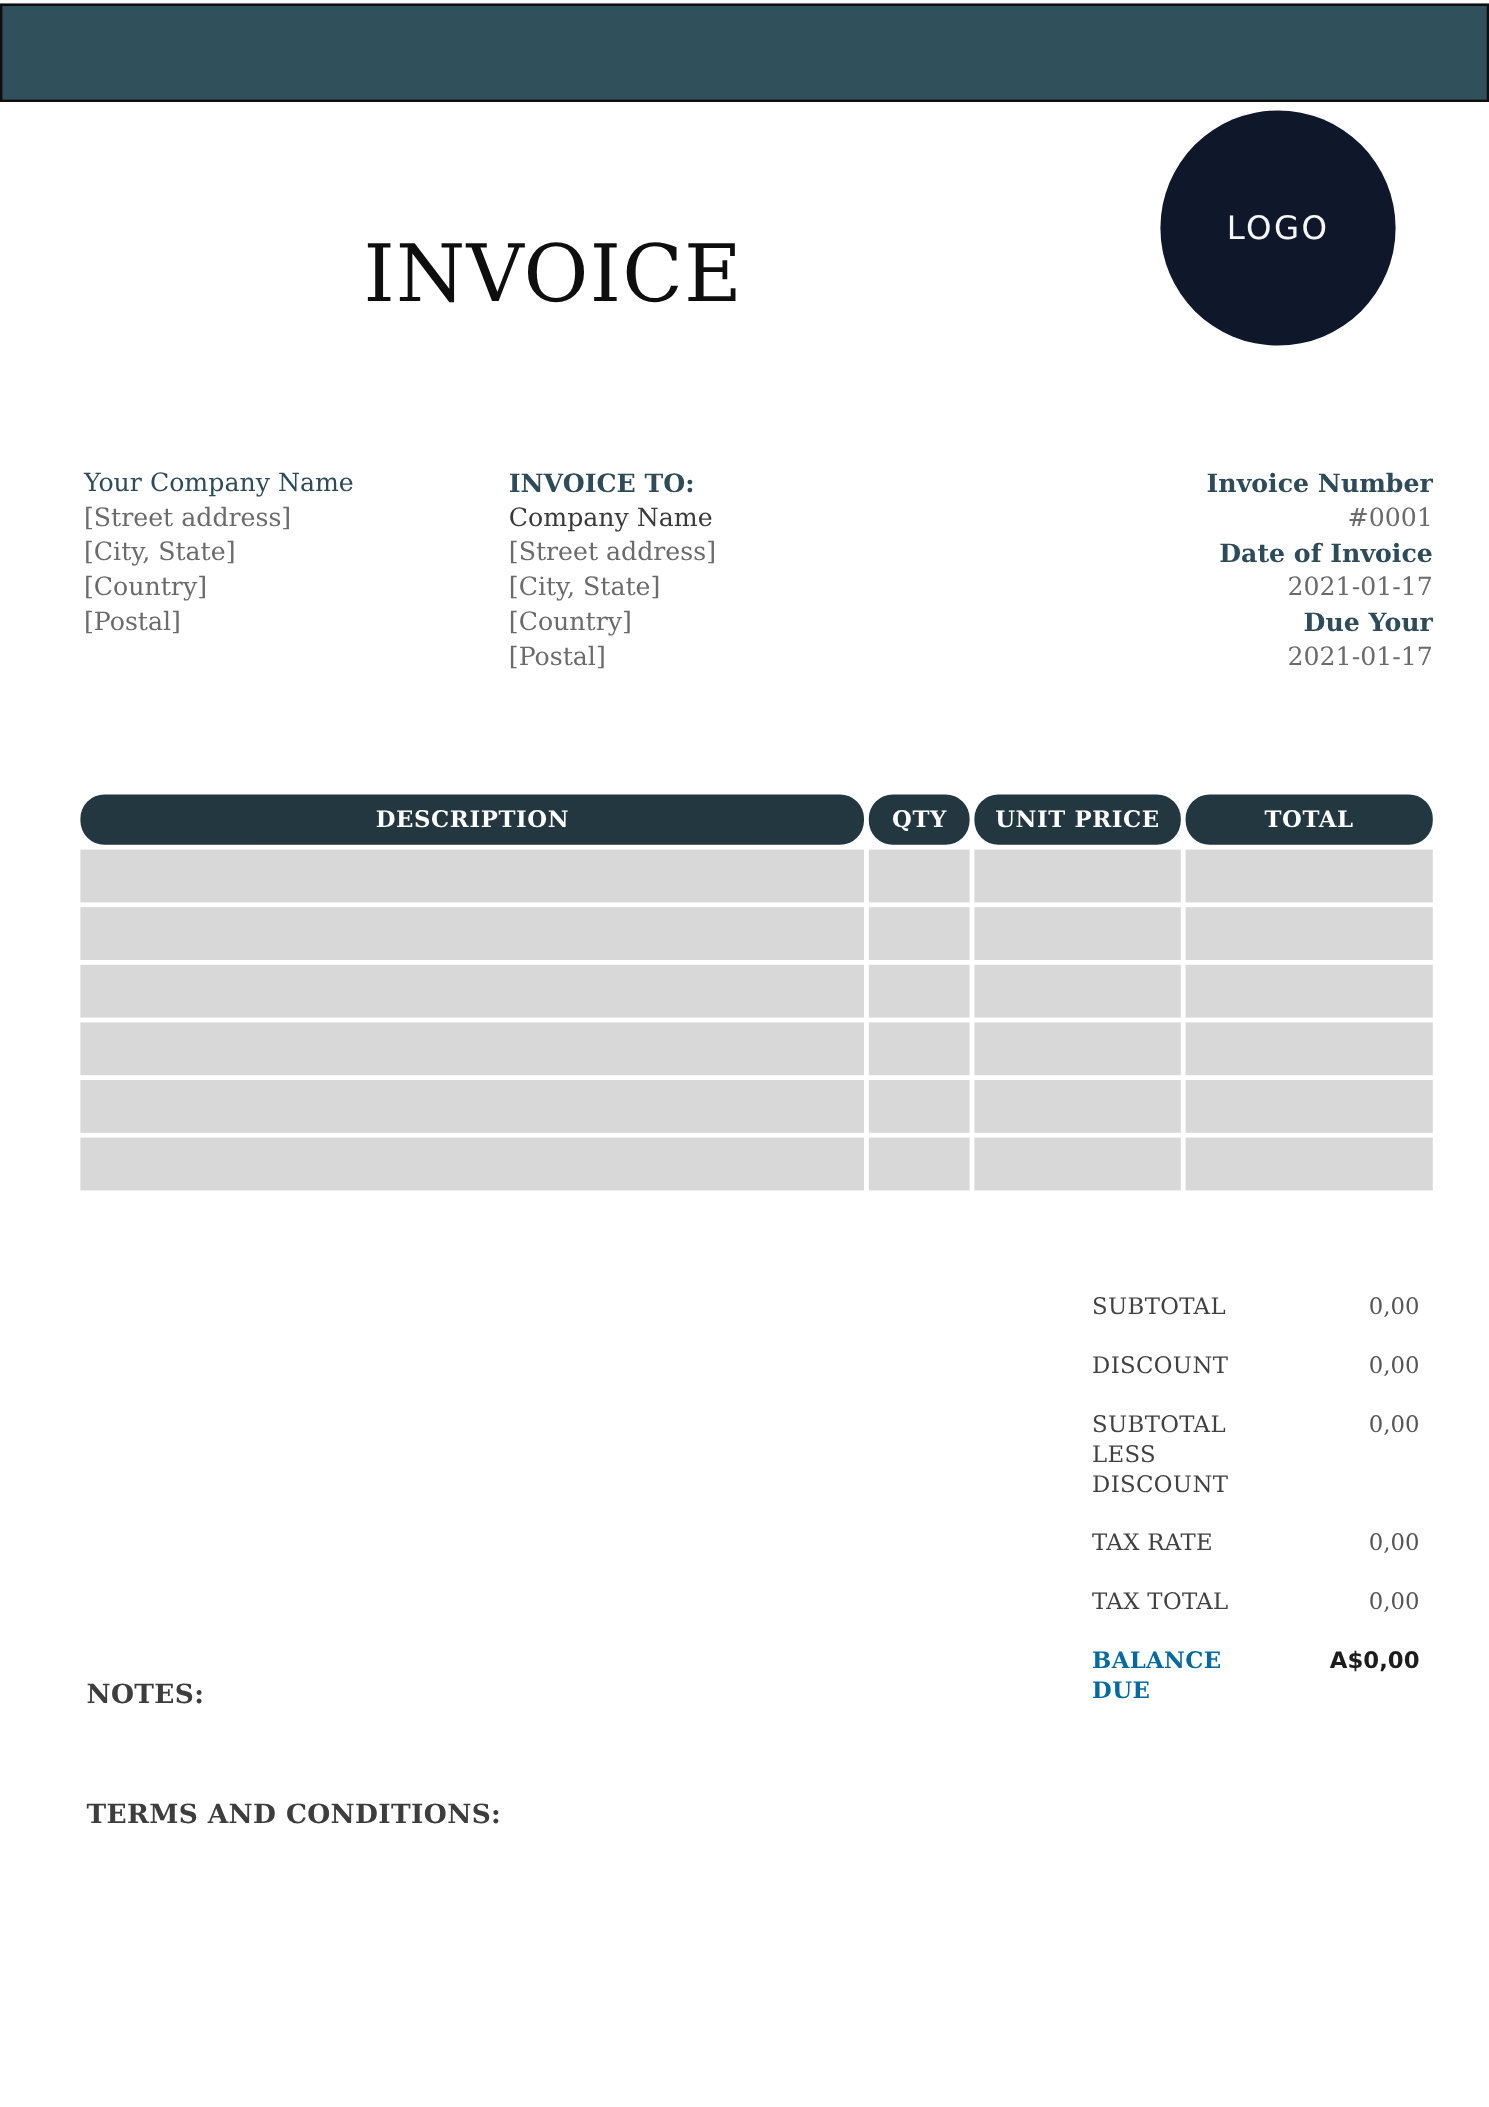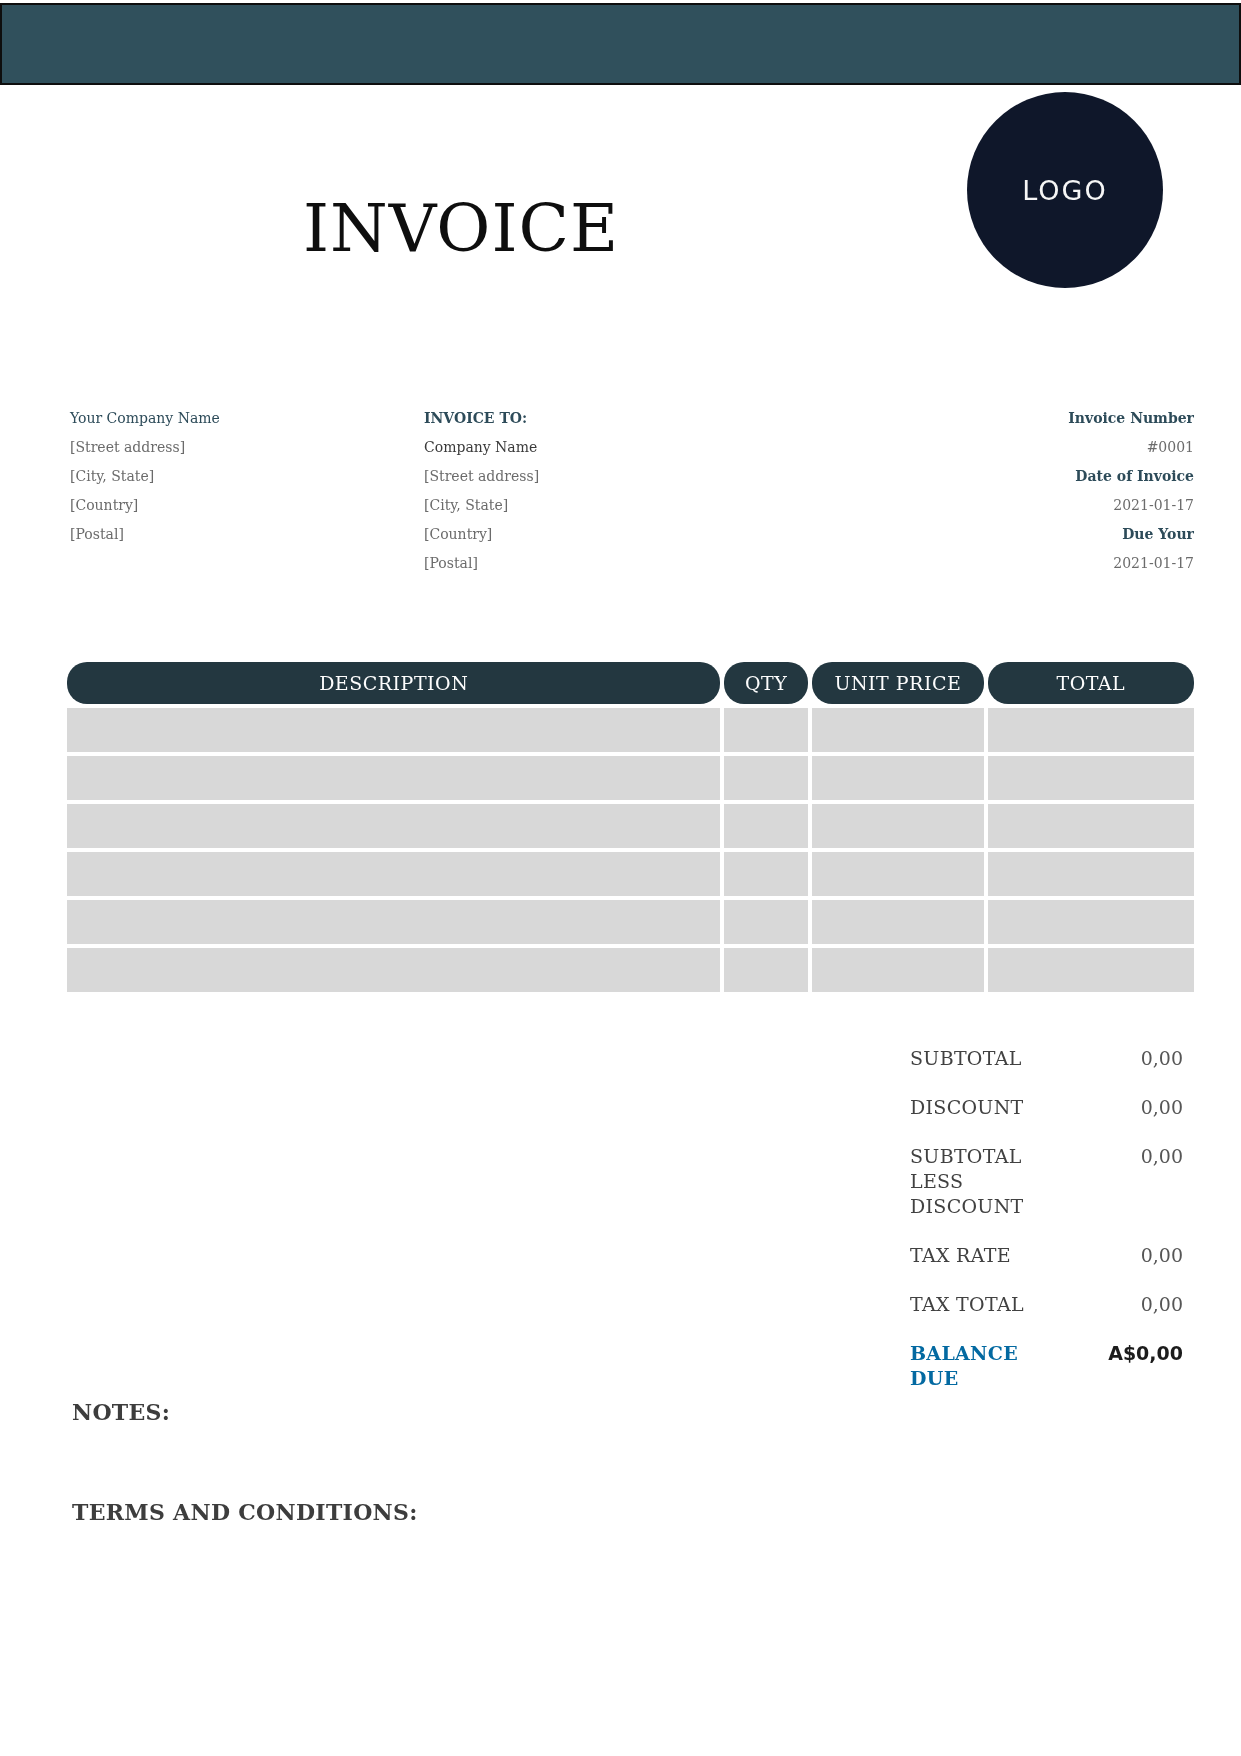--- a/index.html
+++ b/index.html
@@ -32,47 +32,47 @@
     position:absolute;left:967px;top:92px;width:196px;height:196px;
     border-radius:50%;background:#0f172a;
     display:flex;align-items:center;justify-content:center;
   }
   .logo-circle span{
     font-family:"DejaVu Sans","Liberation Sans",sans-serif;
     font-size:27px;letter-spacing:2px;color:#f6f6f6;
   }
 
   
-  .addr{position:absolute;top:404px;font-size:14px;line-height:29px;color:#6b6b6b;}
+  .addr{position:absolute;top:388px;font-size:21px;line-height:29px;color:#6b6b6b;}
   .addr .head{color:#2d4b59;}
   .addr .head.bold{font-weight:bold;}
   .addr .dark{color:#3a3a3a;}
   .addr div{white-space:nowrap;}
   .addr.col1{left:70px;}
   .addr.col2{left:424px;}
   .addr.col3{right:47px;text-align:right;}
   .addr.col3 .lbl{color:#2d4b59;font-weight:bold;}
   .addr.col3 .val{color:#6b6b6b;}
 
   
   table.items{
     position:absolute;left:63px;top:658px;width:1135px;
     border-collapse:separate;border-spacing:4px;
   }
   table.items th{
     background:#233740;color:#fdfdfd;
-    font-size:19px;font-weight:normal;letter-spacing:.5px;
+    font-size:19px;font-weight:bold;letter-spacing:.5px;
     height:40px;text-align:center;vertical-align:middle;border-radius:20px;
   }
   table.items td{background:#d8d8d8;height:42px;}
   col.c-desc{width:58.6%;} col.c-qty{width:7.5%;}
   col.c-unit{width:15.4%;} col.c-total{width:18.5%;}
 
   
-  .summary{position:absolute;left:910px;top:1046px;width:273px;font-size:19px;}
+  .summary{position:absolute;left:910px;top:1077px;width:273px;font-size:19px;}
   .summary .srow{display:flex;justify-content:space-between;align-items:flex-start;margin-bottom:24px;}
   .summary .slabel{color:#414141;width:130px;line-height:25px;letter-spacing:.3px;}
   .summary .svalue{color:#565656;line-height:25px;}
   .summary .srow.emph .slabel{font-weight:bold;color:#0369a1;}
   .summary .srow.emph .svalue{
     font-family:"DejaVu Sans","Liberation Sans",sans-serif;
     font-weight:bold;color:#1c1c1c;
   }
 
   

